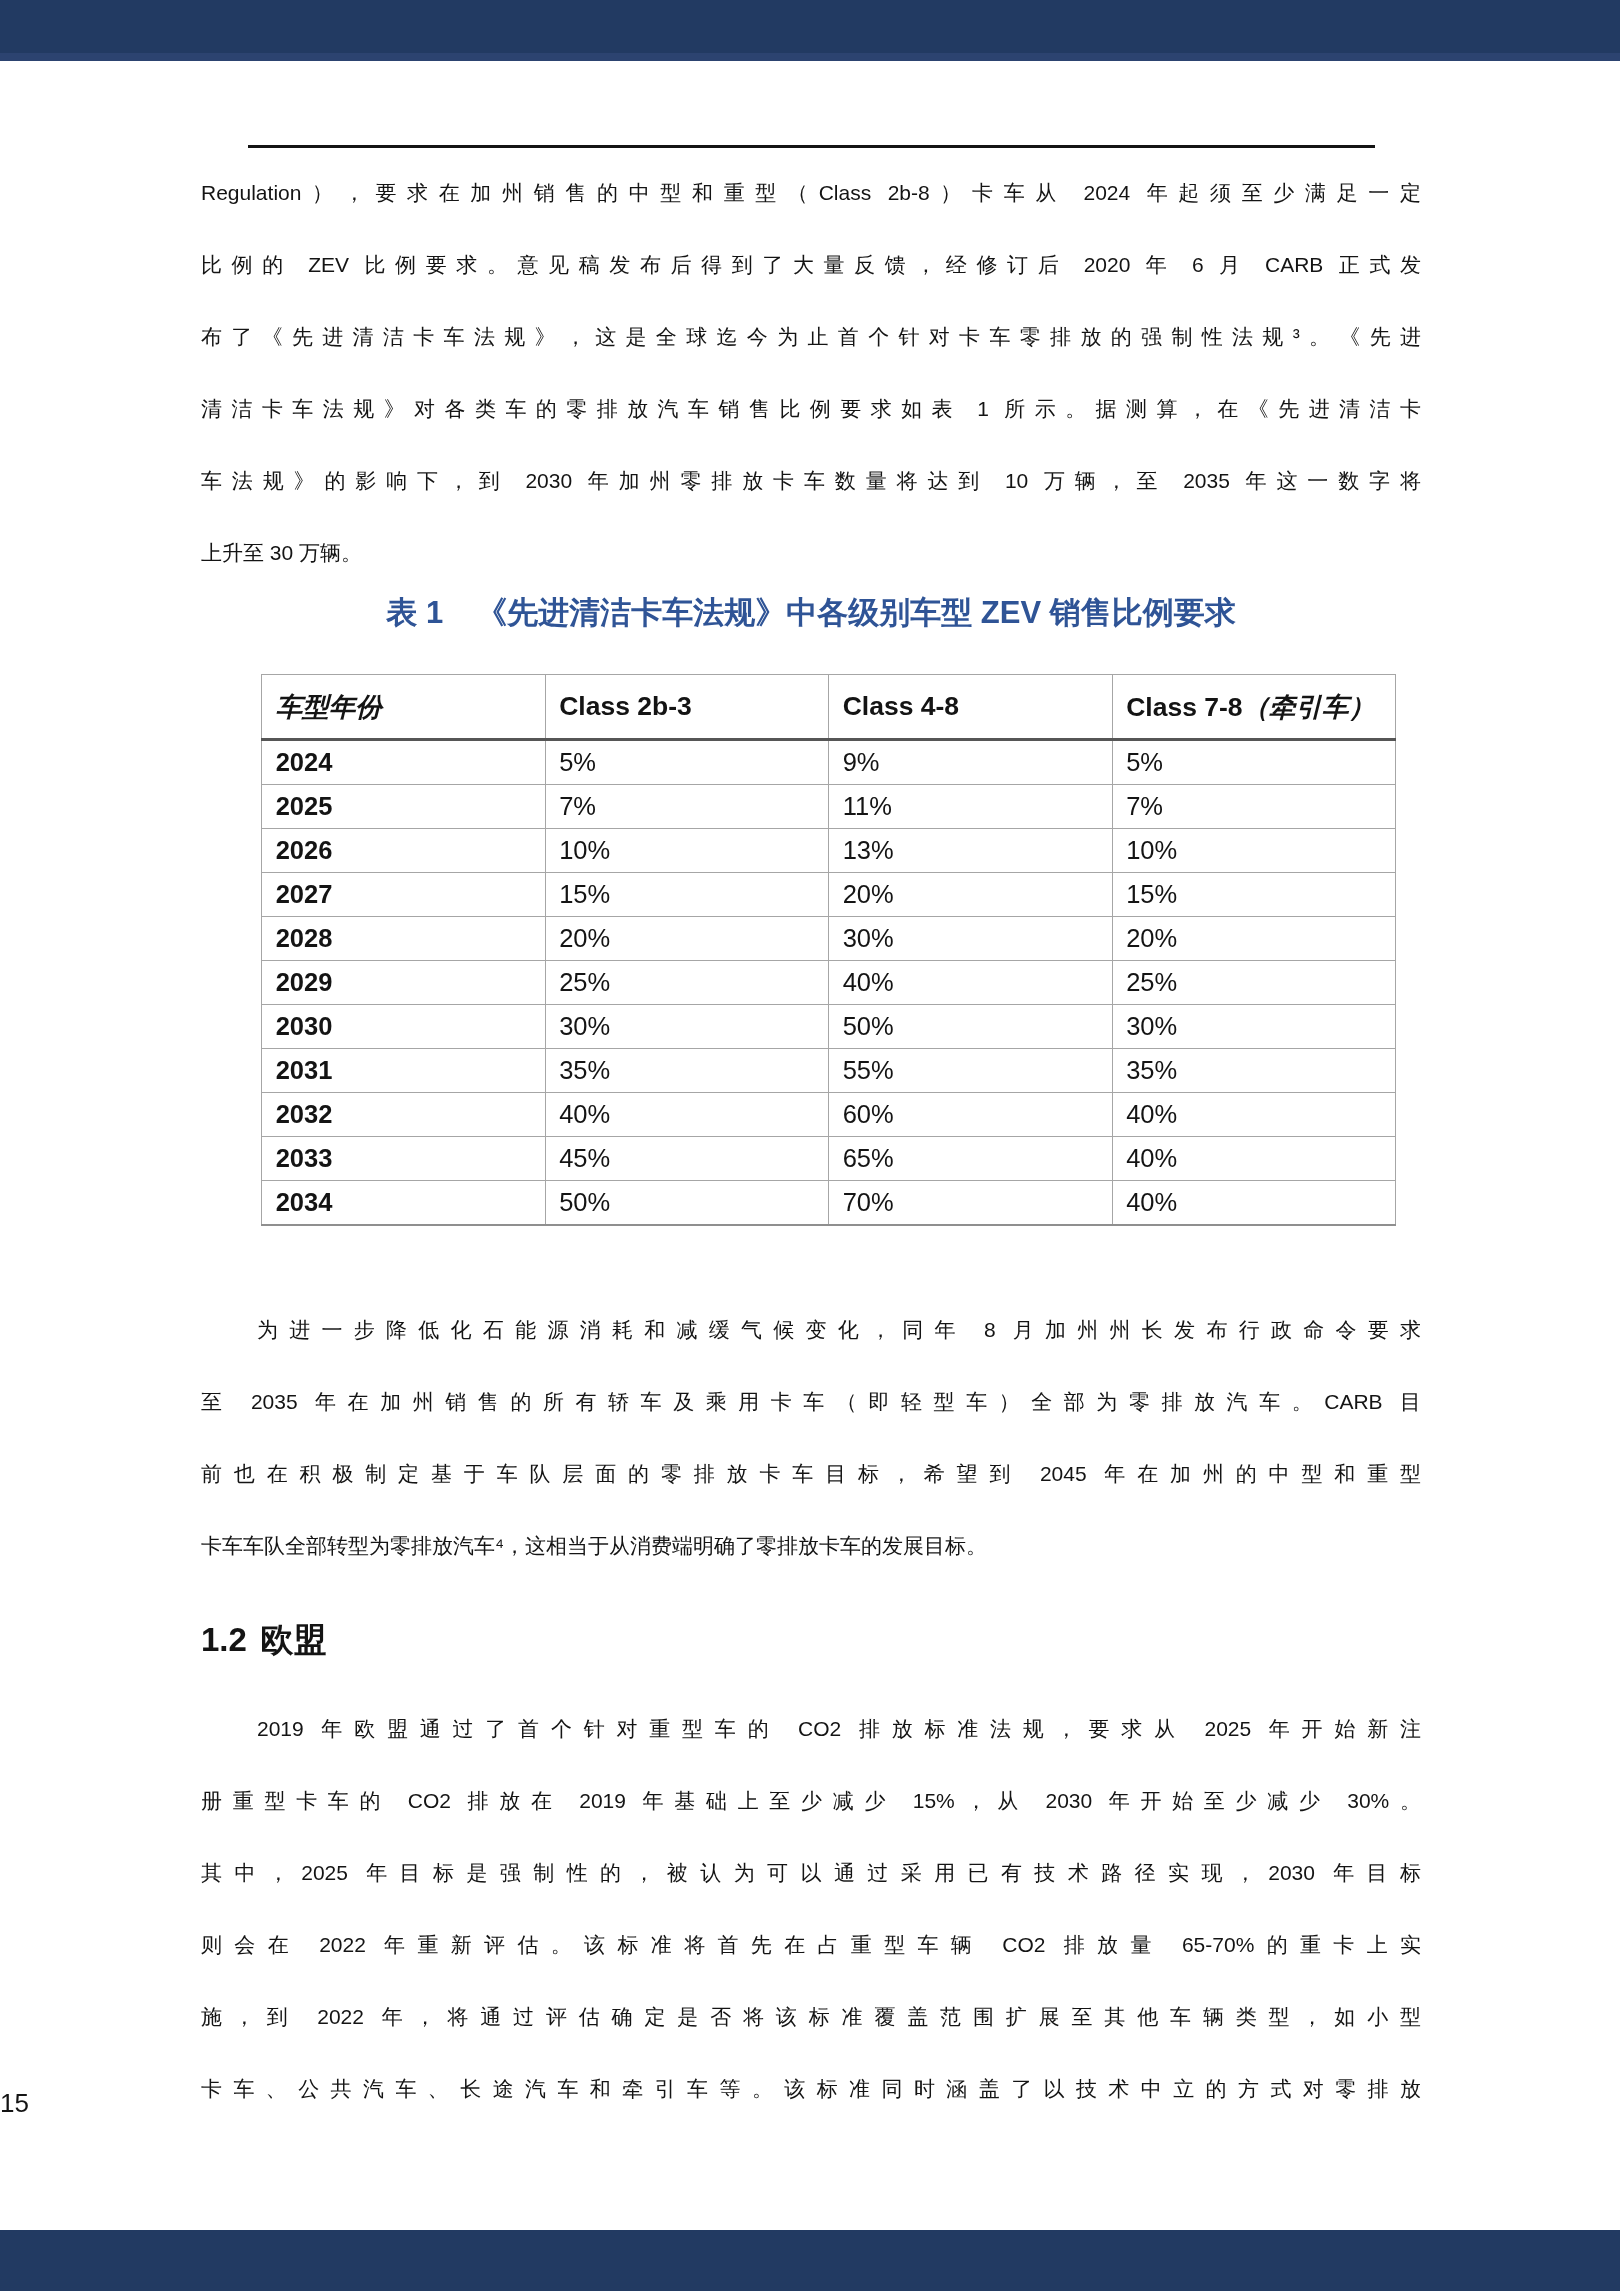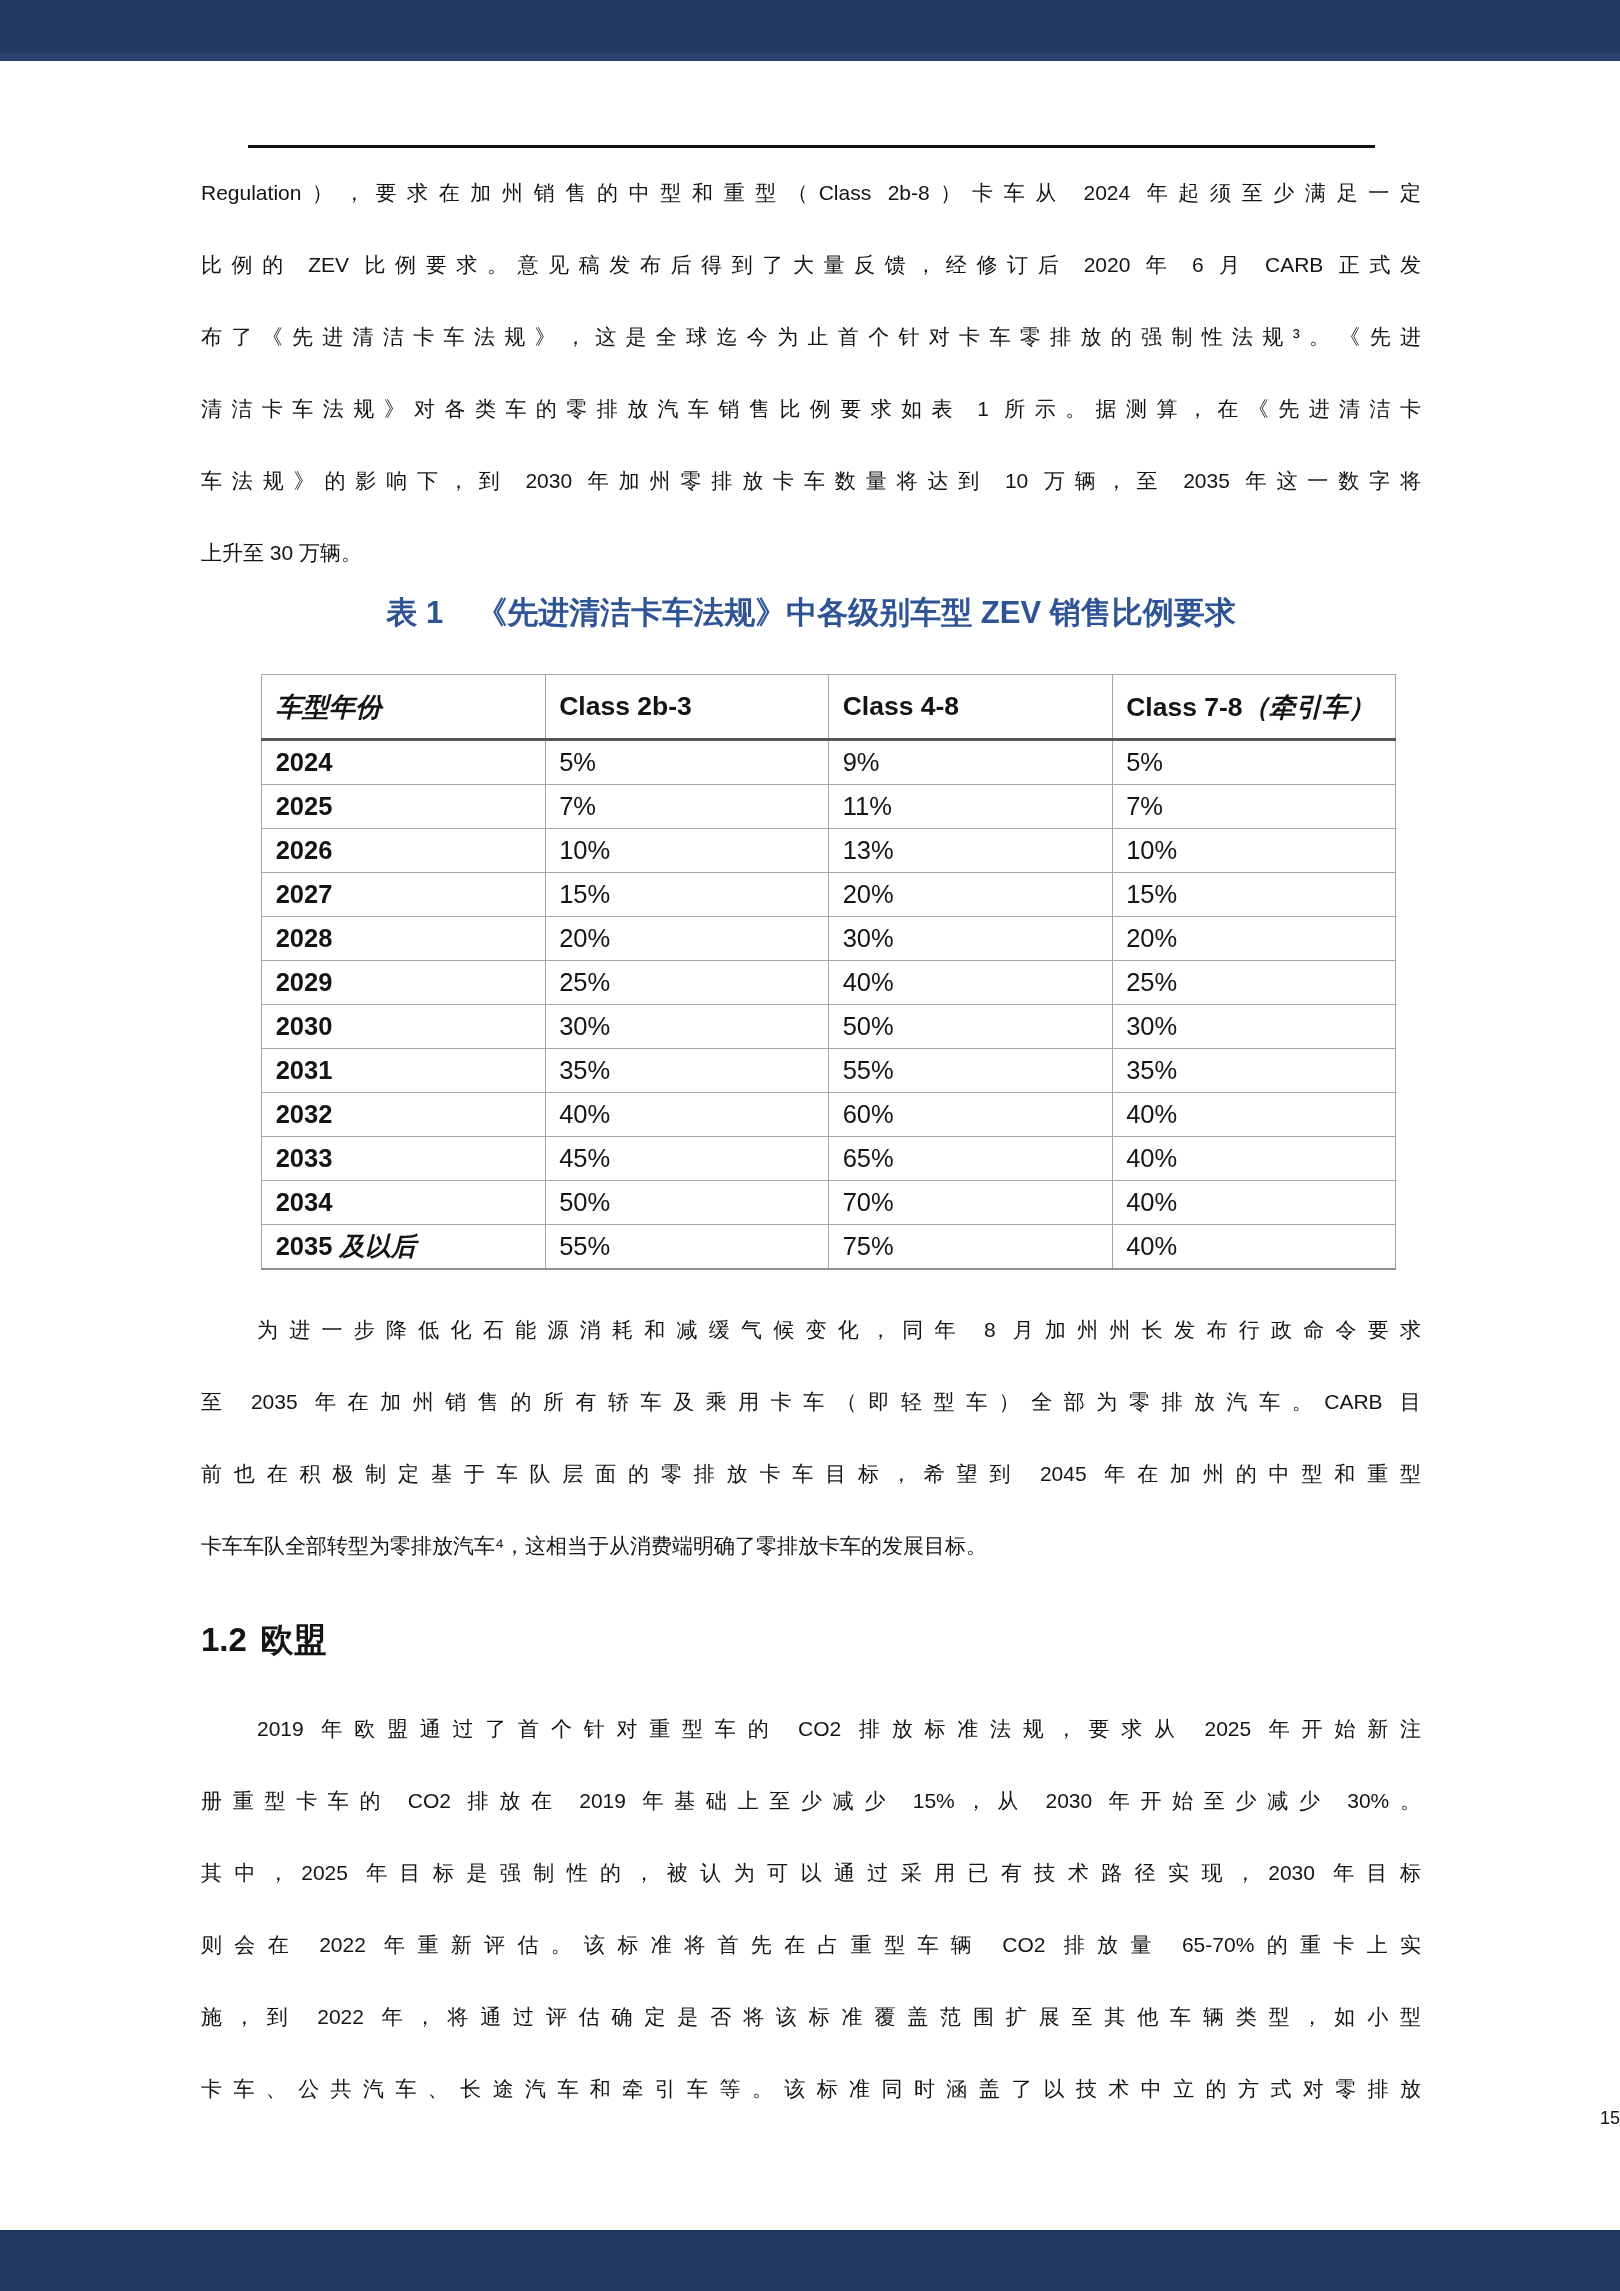--- a/index.html
+++ b/index.html
@@ -57,21 +57,21 @@
   .kai{font-style:italic;}
   
   .section-heading{
     position:absolute;top:1615px;left:201px;width:1220px;
     font-size:33px;font-weight:bold;color:#141414;line-height:49px;
   }
   .section-heading .sec-num{margin-right:13.7px;}
   
   .page-number{
     position:absolute;top:2088px;left:0;width:100%;
-    text-align:right;font-size:18px;color:#141414;margin-top:20px;
+    text-align:left;font-size:26px;color:#141414;
   }
   
   #para1{top:157px;}
   #para2{top:1294px;}
   #para3{top:1693px;}
 </style>
 </head>
 <body>
 
 <div class="page">
@@ -169,26 +169,20 @@
         <td>45%</td>
         <td>65%</td>
         <td>40%</td>
       </tr>
       <tr>
         <td class="year">2034</td>
         <td>50%</td>
         <td>70%</td>
         <td>40%</td>
       </tr>
-      <tr>
-        <td class="year"><span>2035</span>&nbsp;<span class="kai">及以后</span></td>
-        <td>55%</td>
-        <td>75%</td>
-        <td>40%</td>
-      </tr>
     </tbody>
   </table>
 
   <div id="para2" class="content-block para">
     <div class="ln indent">为进一步降低化石能源消耗和减缓气候变化，同年 8 月加州州长发布行政命令要求</div>
     <div class="ln">至 2035 年在加州销售的所有轿车及乘用卡车（即轻型车）全部为零排放汽车。CARB 目</div>
     <div class="ln">前也在积极制定基于车队层面的零排放卡车目标，希望到 2045 年在加州的中型和重型</div>
     <div class="ln last">卡车车队全部转型为零排放汽车⁴，这相当于从消费端明确了零排放卡车的发展目标。</div>
   </div>
 

